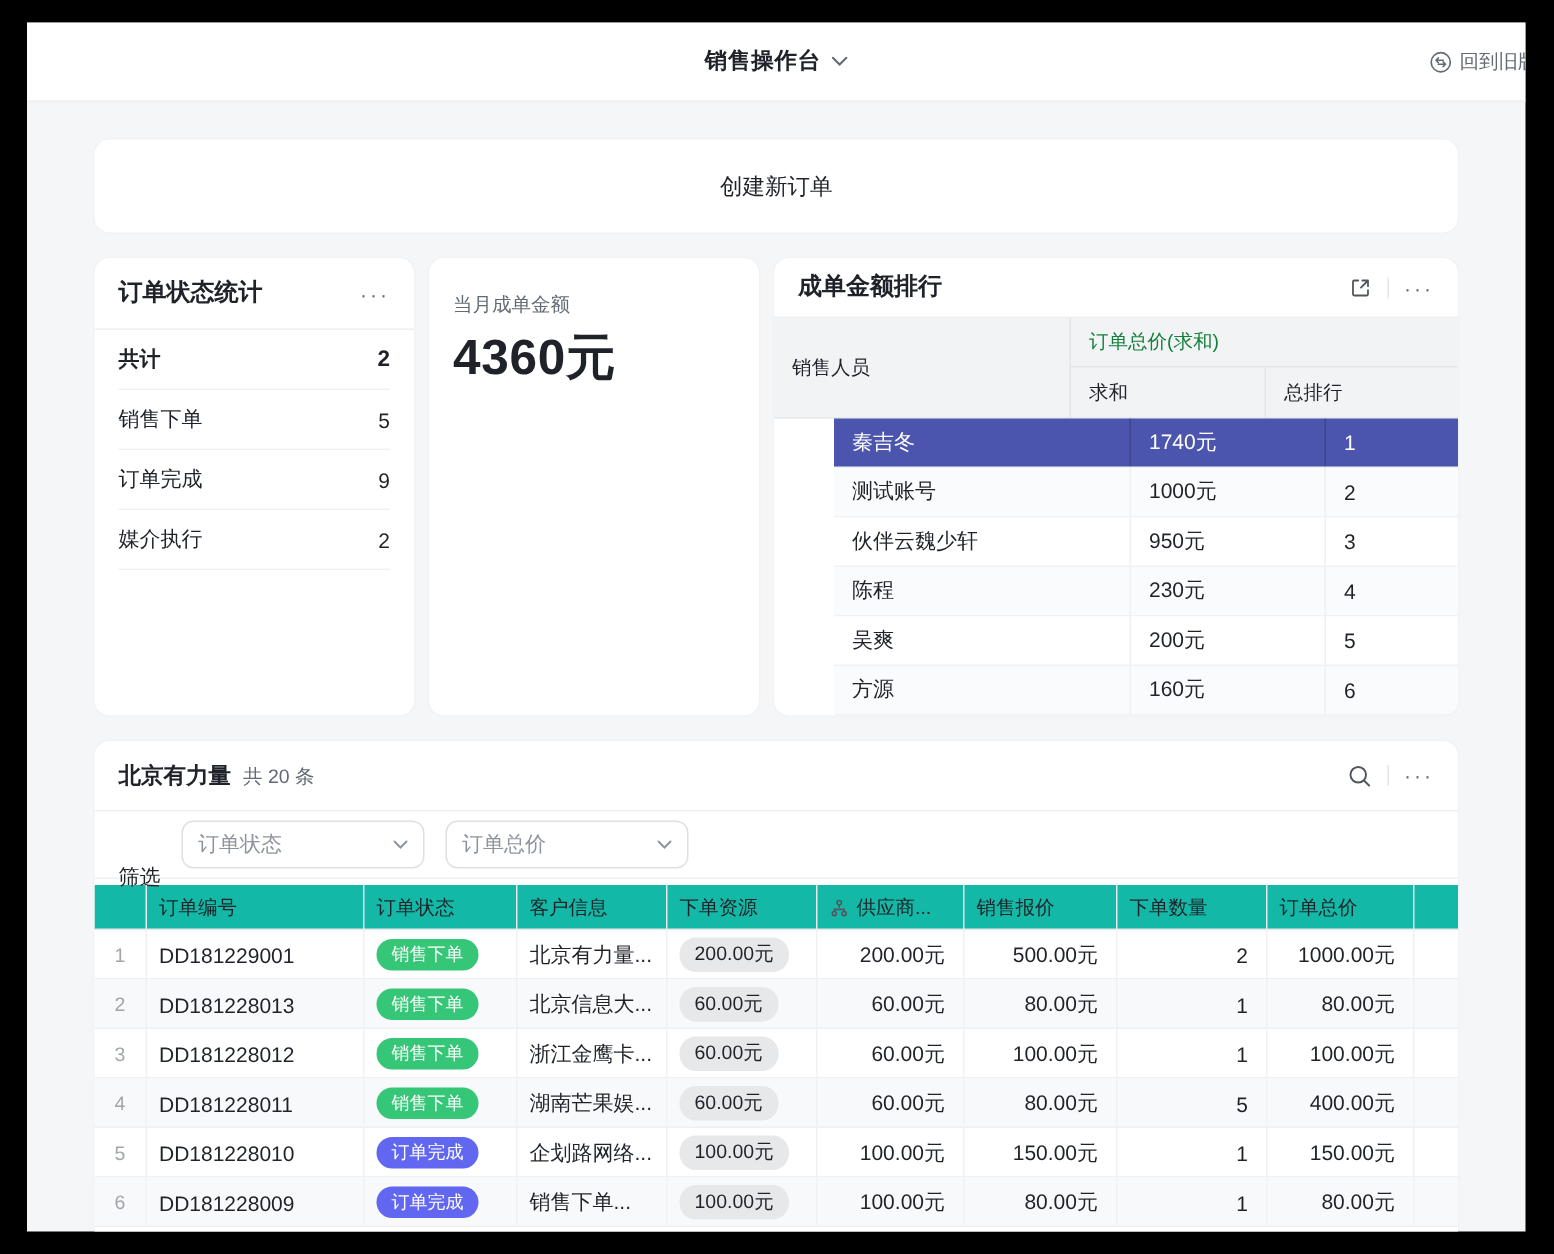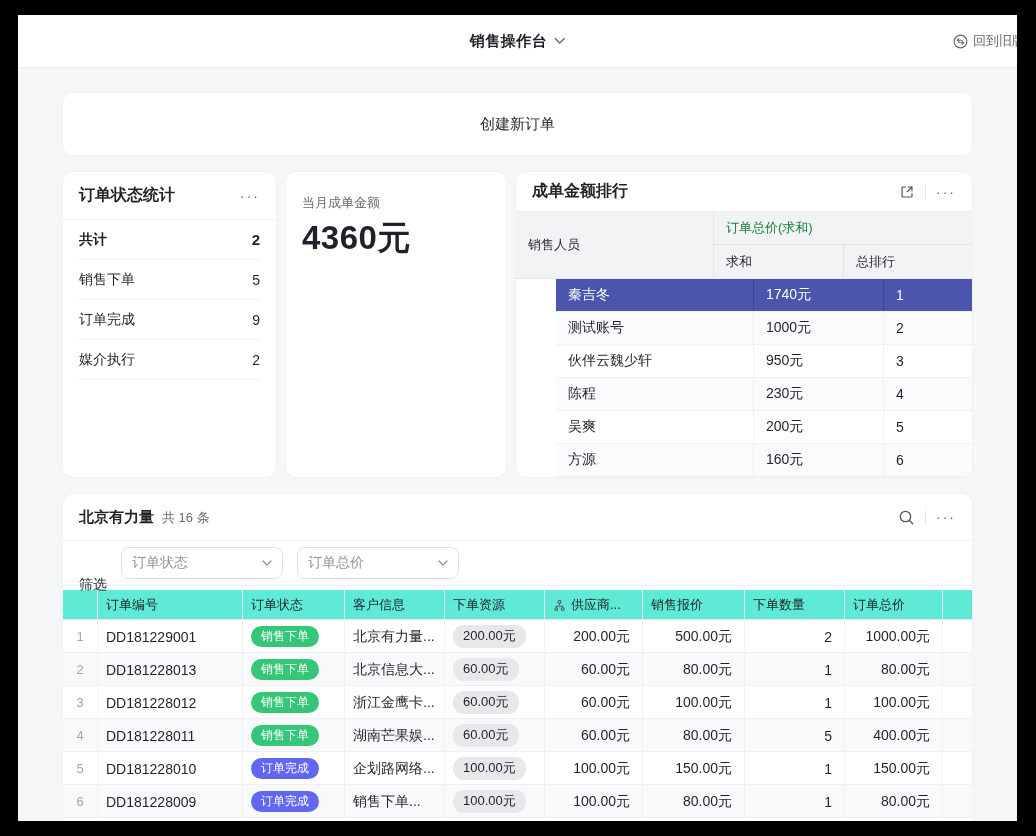--- a/index.html
+++ b/index.html
@@ -58,21 +58,21 @@
   .orders-card { margin-top:17px; height:500px; }
   .orders-head { display:flex; align-items:center; justify-content:space-between; height:46px; padding:0 16px; }
   .orders-title { display:flex; align-items:baseline; gap:8px; }
   .orders-title .t { font-size:15px; font-weight:700; color:#1f2329; }
   .orders-title .cnt { font-size:13px; color:#646a73; }
   .filter-row { display:flex; align-items:center; gap:14px; height:46px; padding:0 16px; border-top:1px solid #eef0f2; border-bottom:1px solid #eef0f2; }
   .filter-label { font-size:14px; color:#1f2329;margin-top:44px; }
   .select { width:162px; height:32px; border:1px solid #dee0e3; border-radius:8px; display:flex; align-items:center; justify-content:space-between; padding:0 10px; font-size:14px; color:#8f959e; cursor:pointer; background:#fff; }
 
   .grid { display:grid; grid-template-columns:35px 145px 102px 100px 100px 98px 102px 100px 98px 1fr; align-items:center; }
-  .thead { height:30px; background:#5eead4; border-bottom:1px solid #e6e8ea; margin-top:4px; }
+  .thead { height:30px; background:#14b8a6; border-bottom:1px solid #e6e8ea; margin-top:4px; }
   .thead > div { font-size:13px; color:#1f2329; padding-left:8px; height:30px; display:flex; align-items:center; gap:5px; border-right:1px solid #e6e8ea; overflow:hidden; white-space:nowrap; }
   .thead > div:first-child { border-right:1px solid #e6e8ea; }
   .thead > div:last-child { border-right:none; }
   .orow { height:33px; border-bottom:1px solid #eef0f2; background:#fff; font-size:14px; color:#1f2329; }
   .orow:nth-child(even) { background:#f8f9fa; }
   .orow > div { height:33px; display:flex; align-items:center; padding-left:8px; border-right:1px solid #f0f1f3; overflow:hidden; white-space:nowrap; }
   .orow > div:last-child { border-right:none; }
   .idx { justify-content:center; color:#a2a6ad; font-size:13px; padding-left:0 !important; }
   .num { justify-content:flex-end; padding-right:12px; }
   .badge { font-size:12px; color:#fff; border-radius:11px; padding:3px 10px; line-height:1.3; }
@@ -192,21 +192,21 @@
           <div class="c2">160元</div>
           <div class="c3">6</div>
         </div>
       </section>
     </div>
 
     <section class="card orders-card">
       <div class="orders-head">
         <div class="orders-title">
           <span class="t">北京有力量</span>
-          <span class="cnt">共 16 条</span>
+          <span class="cnt">共 20 条</span>
         </div>
         <div class="head-actions">
           <svg class="ic" width="17" height="17" viewBox="0 0 17 17">
               <circle cx="7.5" cy="7.5" r="5.2" fill="none" stroke="#51565d" stroke-width="1.3"></circle>
               <path d="M11.5 11.5l3.2 3.2" stroke="#51565d" stroke-width="1.3" stroke-linecap="round"></path>
             </svg>
           <span class="head-divider"></span>
           <span class="more-dots">···</span>
         </div>
       </div>

